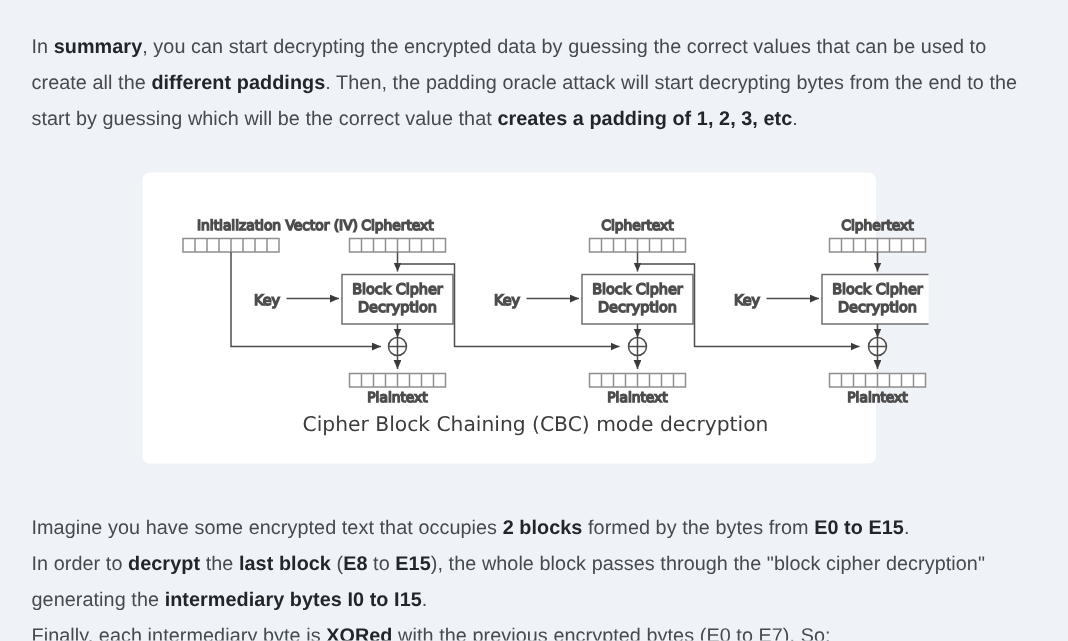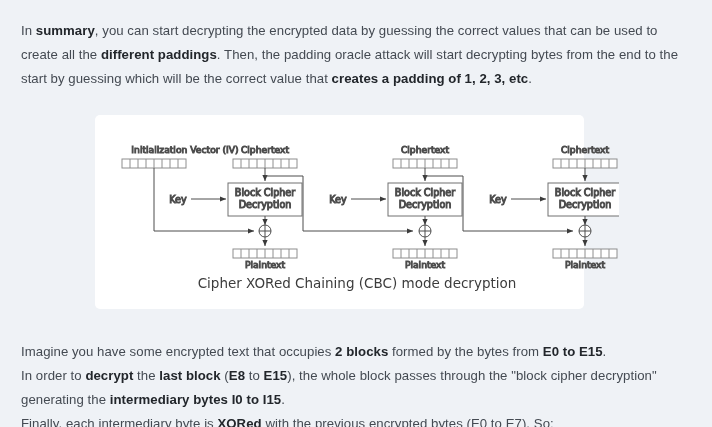--- a/index.html
+++ b/index.html
@@ -242,18 +242,18 @@
               <line x1="506" y1="134" x2="506" y2="143"></line>
               <line x1="514" y1="134" x2="514" y2="143"></line>
             </g>
             <text class="lbl-bot" x="490" y="153" text-anchor="middle">Plaintext</text>
           </g>
 
         </g>
       </svg>
     </div>
 
-    <div id="figure-caption">Cipher XORed Chaining (CBC) mode decryption</div>
+    <div id="figure-caption">Cipher Block Chaining (CBC) mode decryption</div>
   </div>
 
   <p class="para" id="closing-paragraph">Imagine you have some encrypted text that occupies <b>2 blocks</b> formed by the bytes from <b>E0 to E15</b>.<br>In order to <b>decrypt</b> the <b>last block</b> (<b>E8</b> to <b>E15</b>), the whole block passes through the "block cipher decryption" generating the <b>intermediary bytes I0 to I15</b>.<br>Finally, each intermediary byte is <b>XORed</b> with the previous encrypted bytes (E0 to E7). So:</p>
 
 </div>
 
 </body></html>

